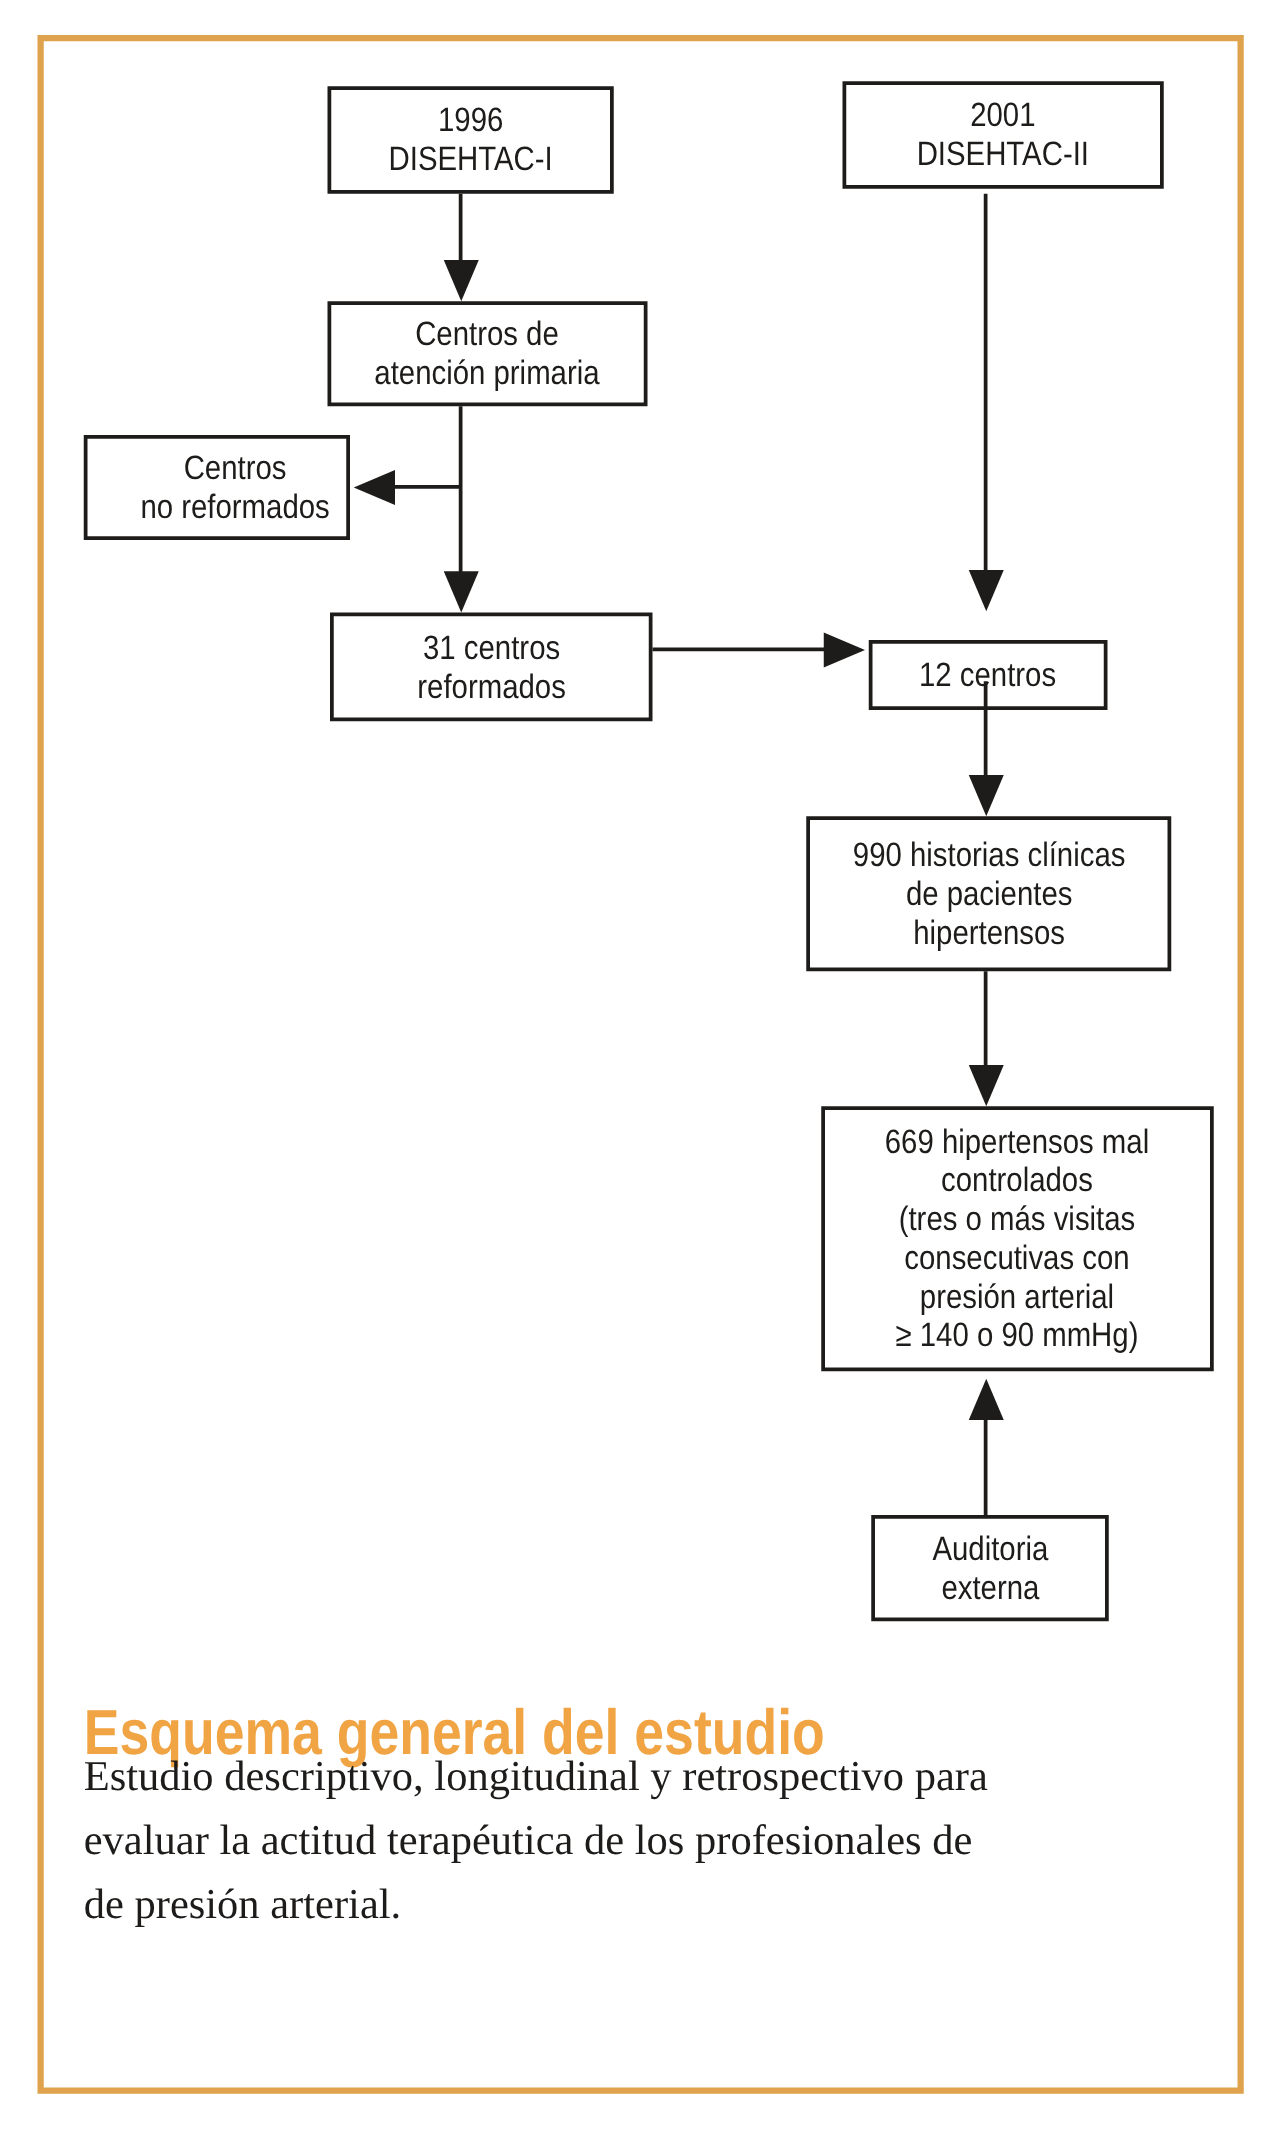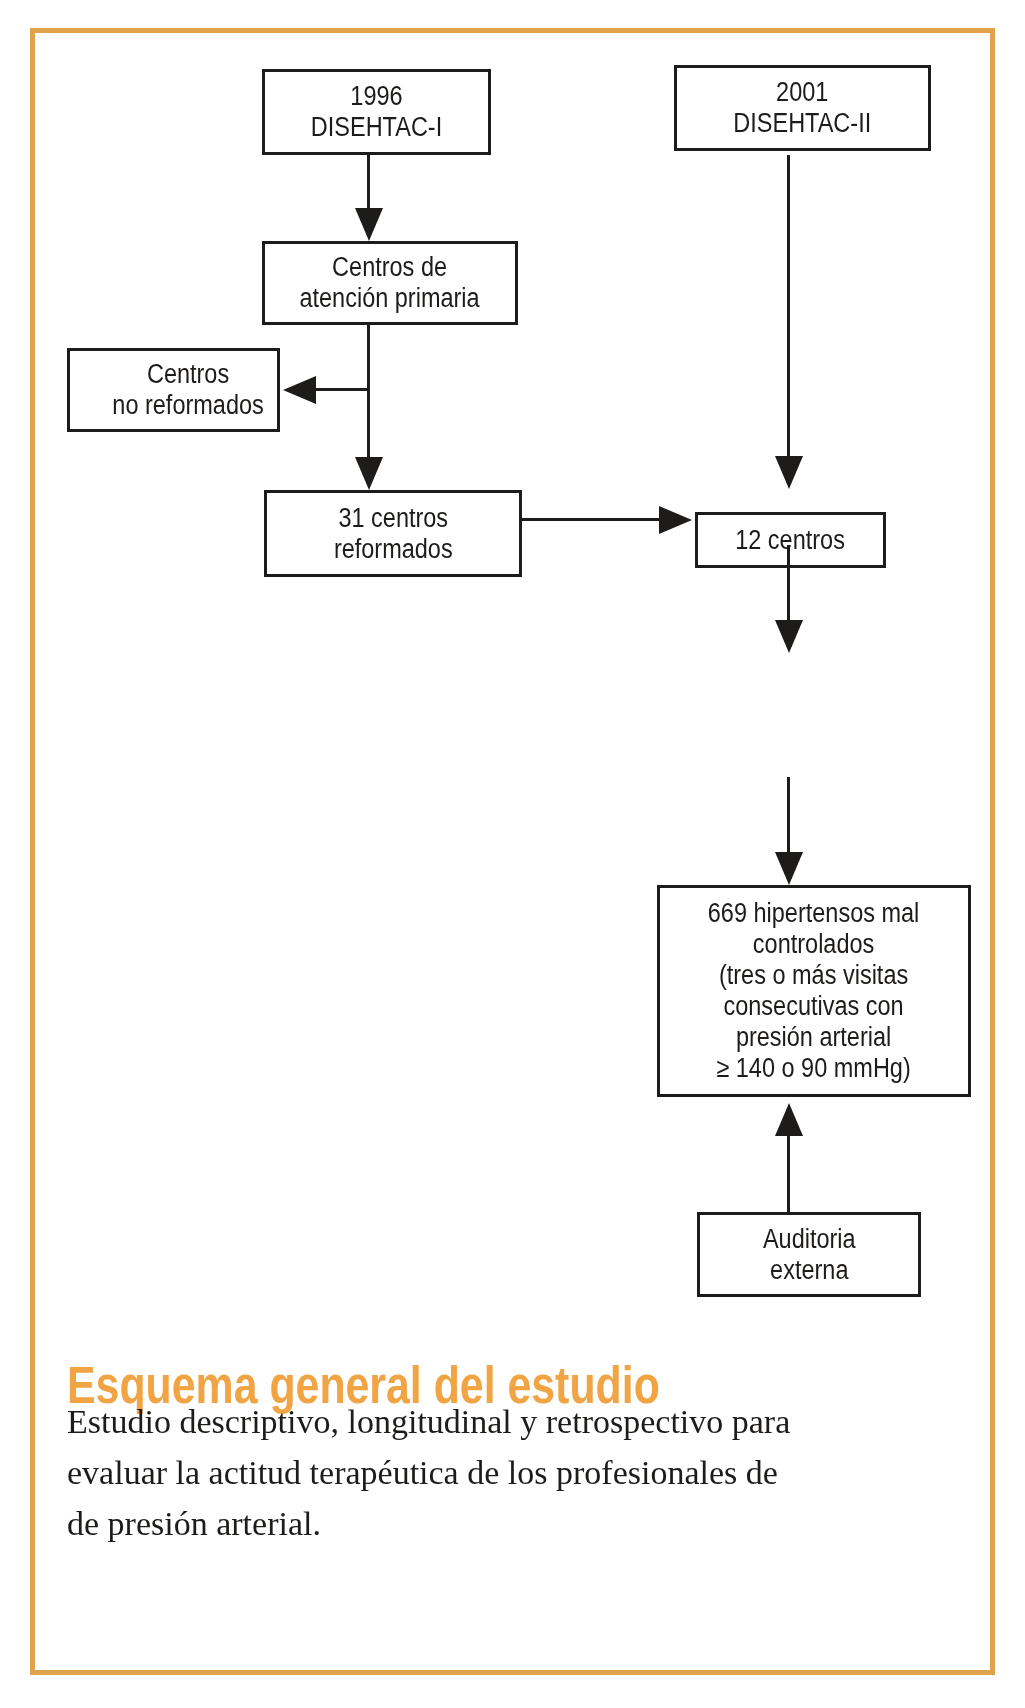--- a/index.html
+++ b/index.html
@@ -121,33 +121,40 @@
       <span>reformados</span>
     </div>
   </div>
 
   <div class="fbox" style="left:695px; top:489px; width:191px; height:56px;margin-top:23px;">
     <div class="lines">
       <span>12 centros</span>
     </div>
   </div>
 
+  <div class="fbox" style="left:645px; top:653px; width:292px; height:124px;">
+    <div class="lines">
+      <span>990 historias clínicas</span>
+      <span>de pacientes</span>
+      <span>hipertensos</span>
+    </div>
+  </div>
 
   <div class="fbox" style="left:657px; top:885px; width:314px; height:212px;">
     <div class="lines">
       <span>669 hipertensos mal</span>
       <span>controlados</span>
       <span>(tres o más visitas</span>
       <span>consecutivas con</span>
       <span>presión arterial</span>
       <span>≥ 140 o 90 mmHg)</span>
     </div>
   </div>
 
-  <div class="fbox" style="left:697px; top:1212px; width:224px; height:85px;">
+  <div class="fbox" style="left:697px; top:1212px; width:190px; height:85px;">
     <div class="lines">
       <span>Auditoria</span>
       <span>externa</span>
     </div>
   </div>
 
   <div class="cline" style="left:367px; top:155px; width:3px; height:55px;"></div>
   <div class="arr arr-down" style="left:355px; top:208px;"></div>
 
   <div class="cline" style="left:367px; top:325px; width:3px; height:133px;"></div>

